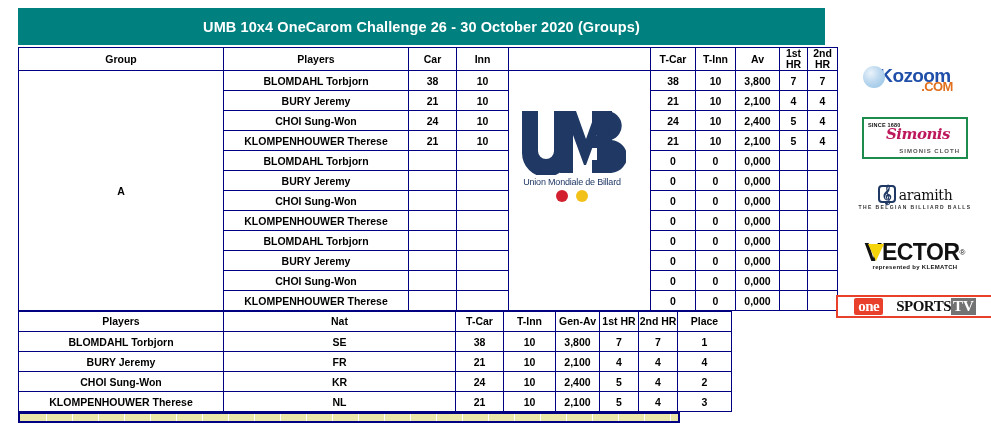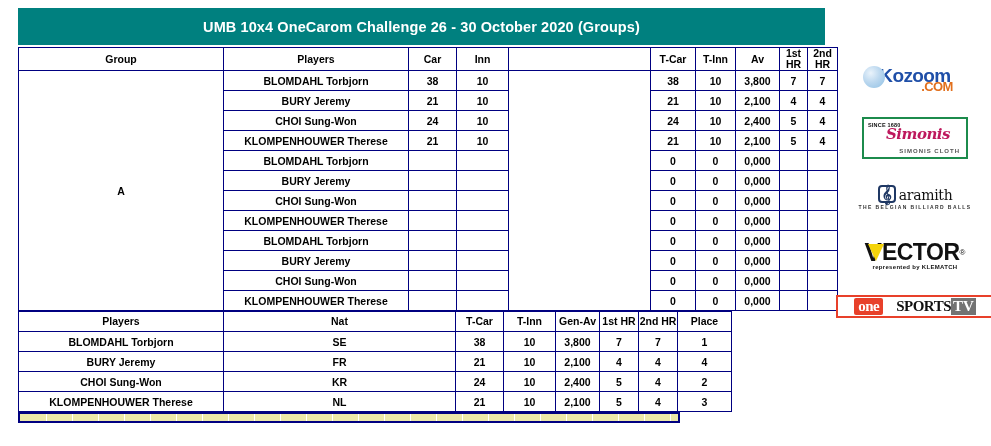--- a/index.html
+++ b/index.html
@@ -260,20 +260,32 @@
           <td class="rcol thin-red blockend"></td>
           <td class="lcol thin-red blockend">0</td>
           <td class="thin-red blockend">0</td>
           <td class="rcol thin-red blockend">0,000</td>
           <td class="thin-red blockend"></td>
           <td class="rcol thin-red blockend"></td>
         </tr>
       </tbody>
   </table>
 
+  <div class="umb">
+    <svg width="108" height="66" viewBox="0 0 108 66">
+      <path d="M4 2 h16 v40 a8 8 0 0 0 16 0 V2 h16 v42 a24 24 0 0 1 -48 0 Z" fill="#1F3864"></path>
+      <path d="M42 64 V2 h16 l10 28 10 -28 h16 v62 h-15 V26 l-11 30 h-2 L55 26 v38 Z" fill="#1F3864"></path>
+      <path d="M74 2 h16 a16 15 0 0 1 3 29 a17 16 0 0 1 -3 33 h-16 v-13 h13 a6 6 0 0 0 0 -12 h-13 v-12 h12 a5.5 5.5 0 0 0 0 -11 h-12 Z" fill="#1F3864"></path>
+    </svg>
+    <div class="wm">Union Mondiale de Billard</div>
+    <div class="dots">
+      <span class="dot" style="background:#D32030"></span>
+      <span class="dot" style="background:#F2C21B"></span>
+    </div>
+  </div>
 
   <table id="summary-table" class="tbl">
     <colgroup>
       <col style="width:205px">
         <col style="width:232px">
         <col style="width:48px">
         <col style="width:52px">
       <col style="width:44px">
         <col style="width:39px">
         <col style="width:39px">

